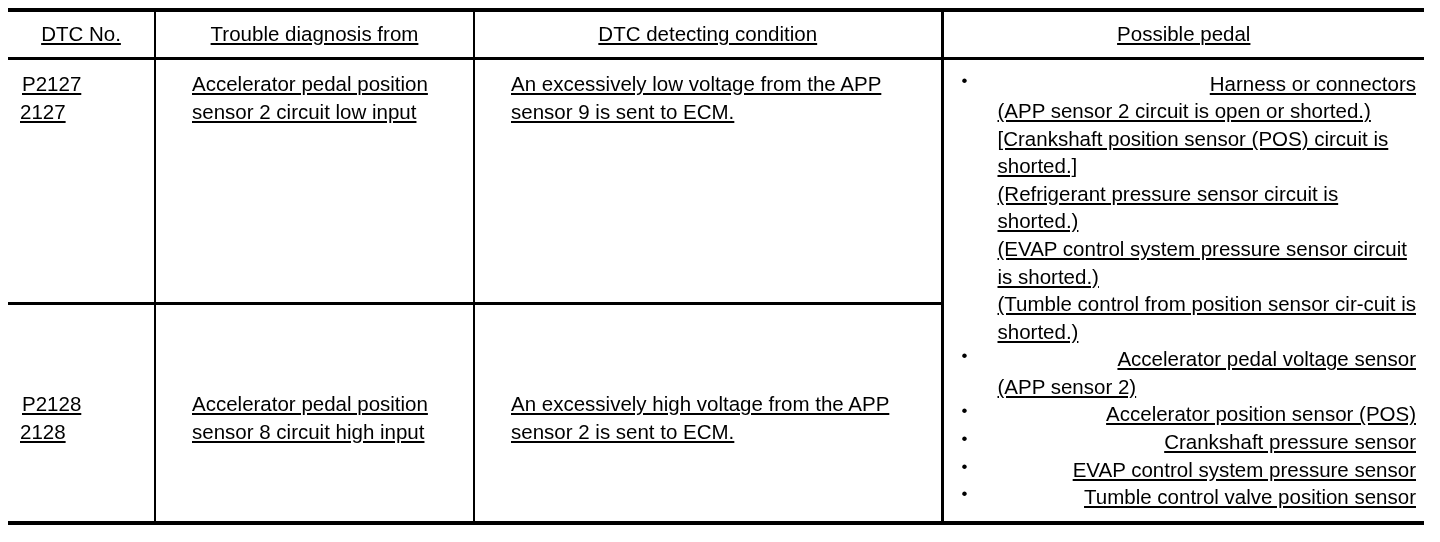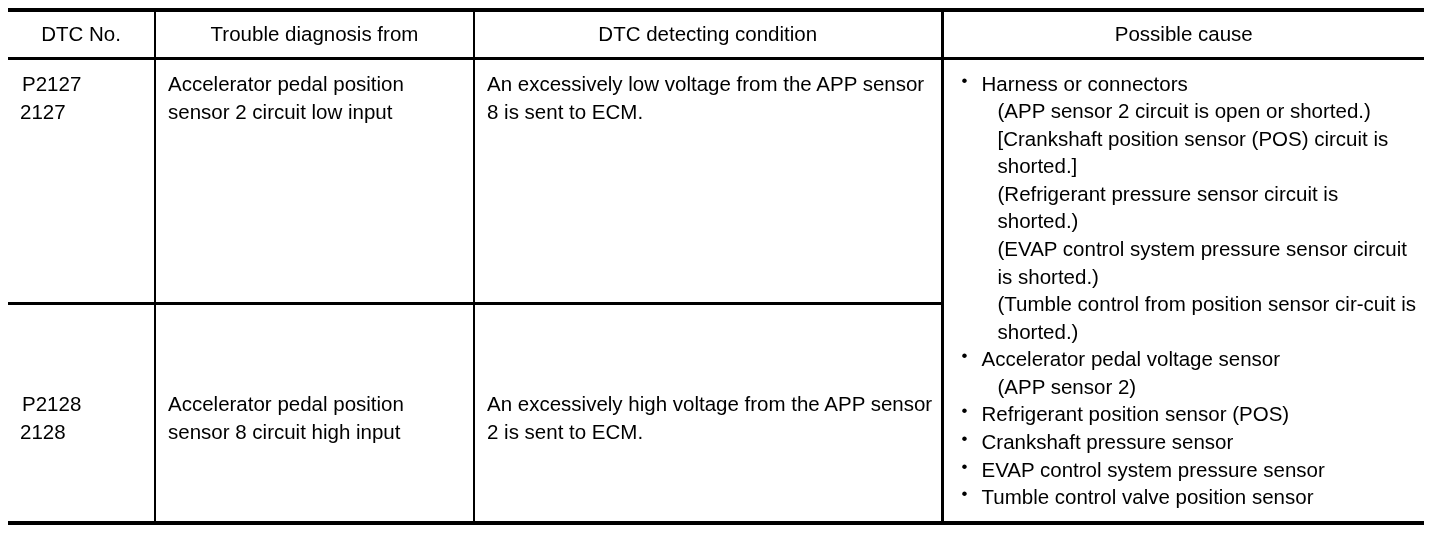--- a/index.html
+++ b/index.html
@@ -22,20 +22,21 @@
     box-sizing: border-box;
   }
 
   .dtc-table {
     position: absolute;
     left: 8px;
     top: 8px;
     width: 1416px;
     border-collapse: collapse;
     table-layout: fixed;
+    text-decoration: underline;
   }
 
   .dtc-table col.c-dtc      { width: 147px; }
   .dtc-table col.c-name     { width: 319px; }
   .dtc-table col.c-cond     { width: 468px; }
   .dtc-table col.c-cause    { width: 482px; }
 
   
   .dtc-table .row-head > th {
     border-top: 4px solid #000;
@@ -65,20 +66,21 @@
 
   
   .dtc-code {
     white-space: pre-line;
     padding-left: 2px;
     margin-top: 20px;
   }
   .name-text,
   .cond-text {
     display: block;
+    margin-left: 24px;
   }
 
   .row-2 td.dtc-col,
   .row-2 td.name-col,
   .row-2 td.cond-col {
     vertical-align: middle;
     padding-top: 11px;
     padding-bottom: 0;
   }
 
@@ -102,76 +104,77 @@
     top: 0;
     line-height: 1.345;
     font-size: 17px;
   }
   ul.cause-list > li .sub {
     display: block;
     margin-left: 16px;
   }
   .lead {
     display: block;
+    text-align: right;
   }
 </style>
 </head>
 <body>
 
 <div class="sheet">
 
   <table class="dtc-table">
     <colgroup>
       <col class="c-dtc">
         <col class="c-name">
         <col class="c-cond">
         <col class="c-cause">
     </colgroup>
 
     <thead>
       <tr class="row-head">
         <th>DTC No.</th>
         <th class="v-div">Trouble diagnosis from</th>
         <th class="v-div">DTC detecting condition</th>
-        <th class="v-div-strong">Possible cause</th>
+        <th class="v-div-strong">Possible pedal</th>
       </tr>
     </thead>
 
     <tbody>
       <tr class="row-1">
         <td class="body-cell dtc-col">
           <span class="dtc-code">P2127
 2127</span>
         </td>
         <td class="body-cell name-col v-div">
           <span class="name-text">Accelerator pedal position sensor 2 circuit low input</span>
         </td>
         <td class="body-cell cond-col v-div">
-          <span class="cond-text">An excessively low voltage from the APP sensor 8 is sent to ECM.</span>
+          <span class="cond-text">An excessively low voltage from the APP sensor 9 is sent to ECM.</span>
         </td>
 
         <td class="cause-cell v-div-strong" rowspan="2">
           <ul class="cause-list" id="cause-list">
               <li>
                 <span class="bullet">•</span>
                 <span class="lead">Harness or connectors</span>
                 <span class="sub">(APP sensor 2 circuit is open or shorted.)</span>
                 <span class="sub">[Crankshaft position sensor (POS) circuit is shorted.]</span>
                 <span class="sub">(Refrigerant pressure sensor circuit is shorted.)</span>
                 <span class="sub">(EVAP control system pressure sensor circuit is shorted.)</span>
                 <span class="sub">(Tumble control from position sensor cir-cuit is shorted.)</span>
               </li>
               <li>
                 <span class="bullet">•</span>
                 <span class="lead">Accelerator pedal voltage sensor</span>
                 <span class="sub">(APP sensor 2)</span>
               </li>
               <li>
                 <span class="bullet">•</span>
-                <span class="lead">Refrigerant position sensor (POS)</span>
+                <span class="lead">Accelerator position sensor (POS)</span>
               </li>
               <li>
                 <span class="bullet">•</span>
                 <span class="lead">Crankshaft pressure sensor</span>
               </li>
               <li>
                 <span class="bullet">•</span>
                 <span class="lead">EVAP control system pressure sensor</span>
               </li>
               <li>

